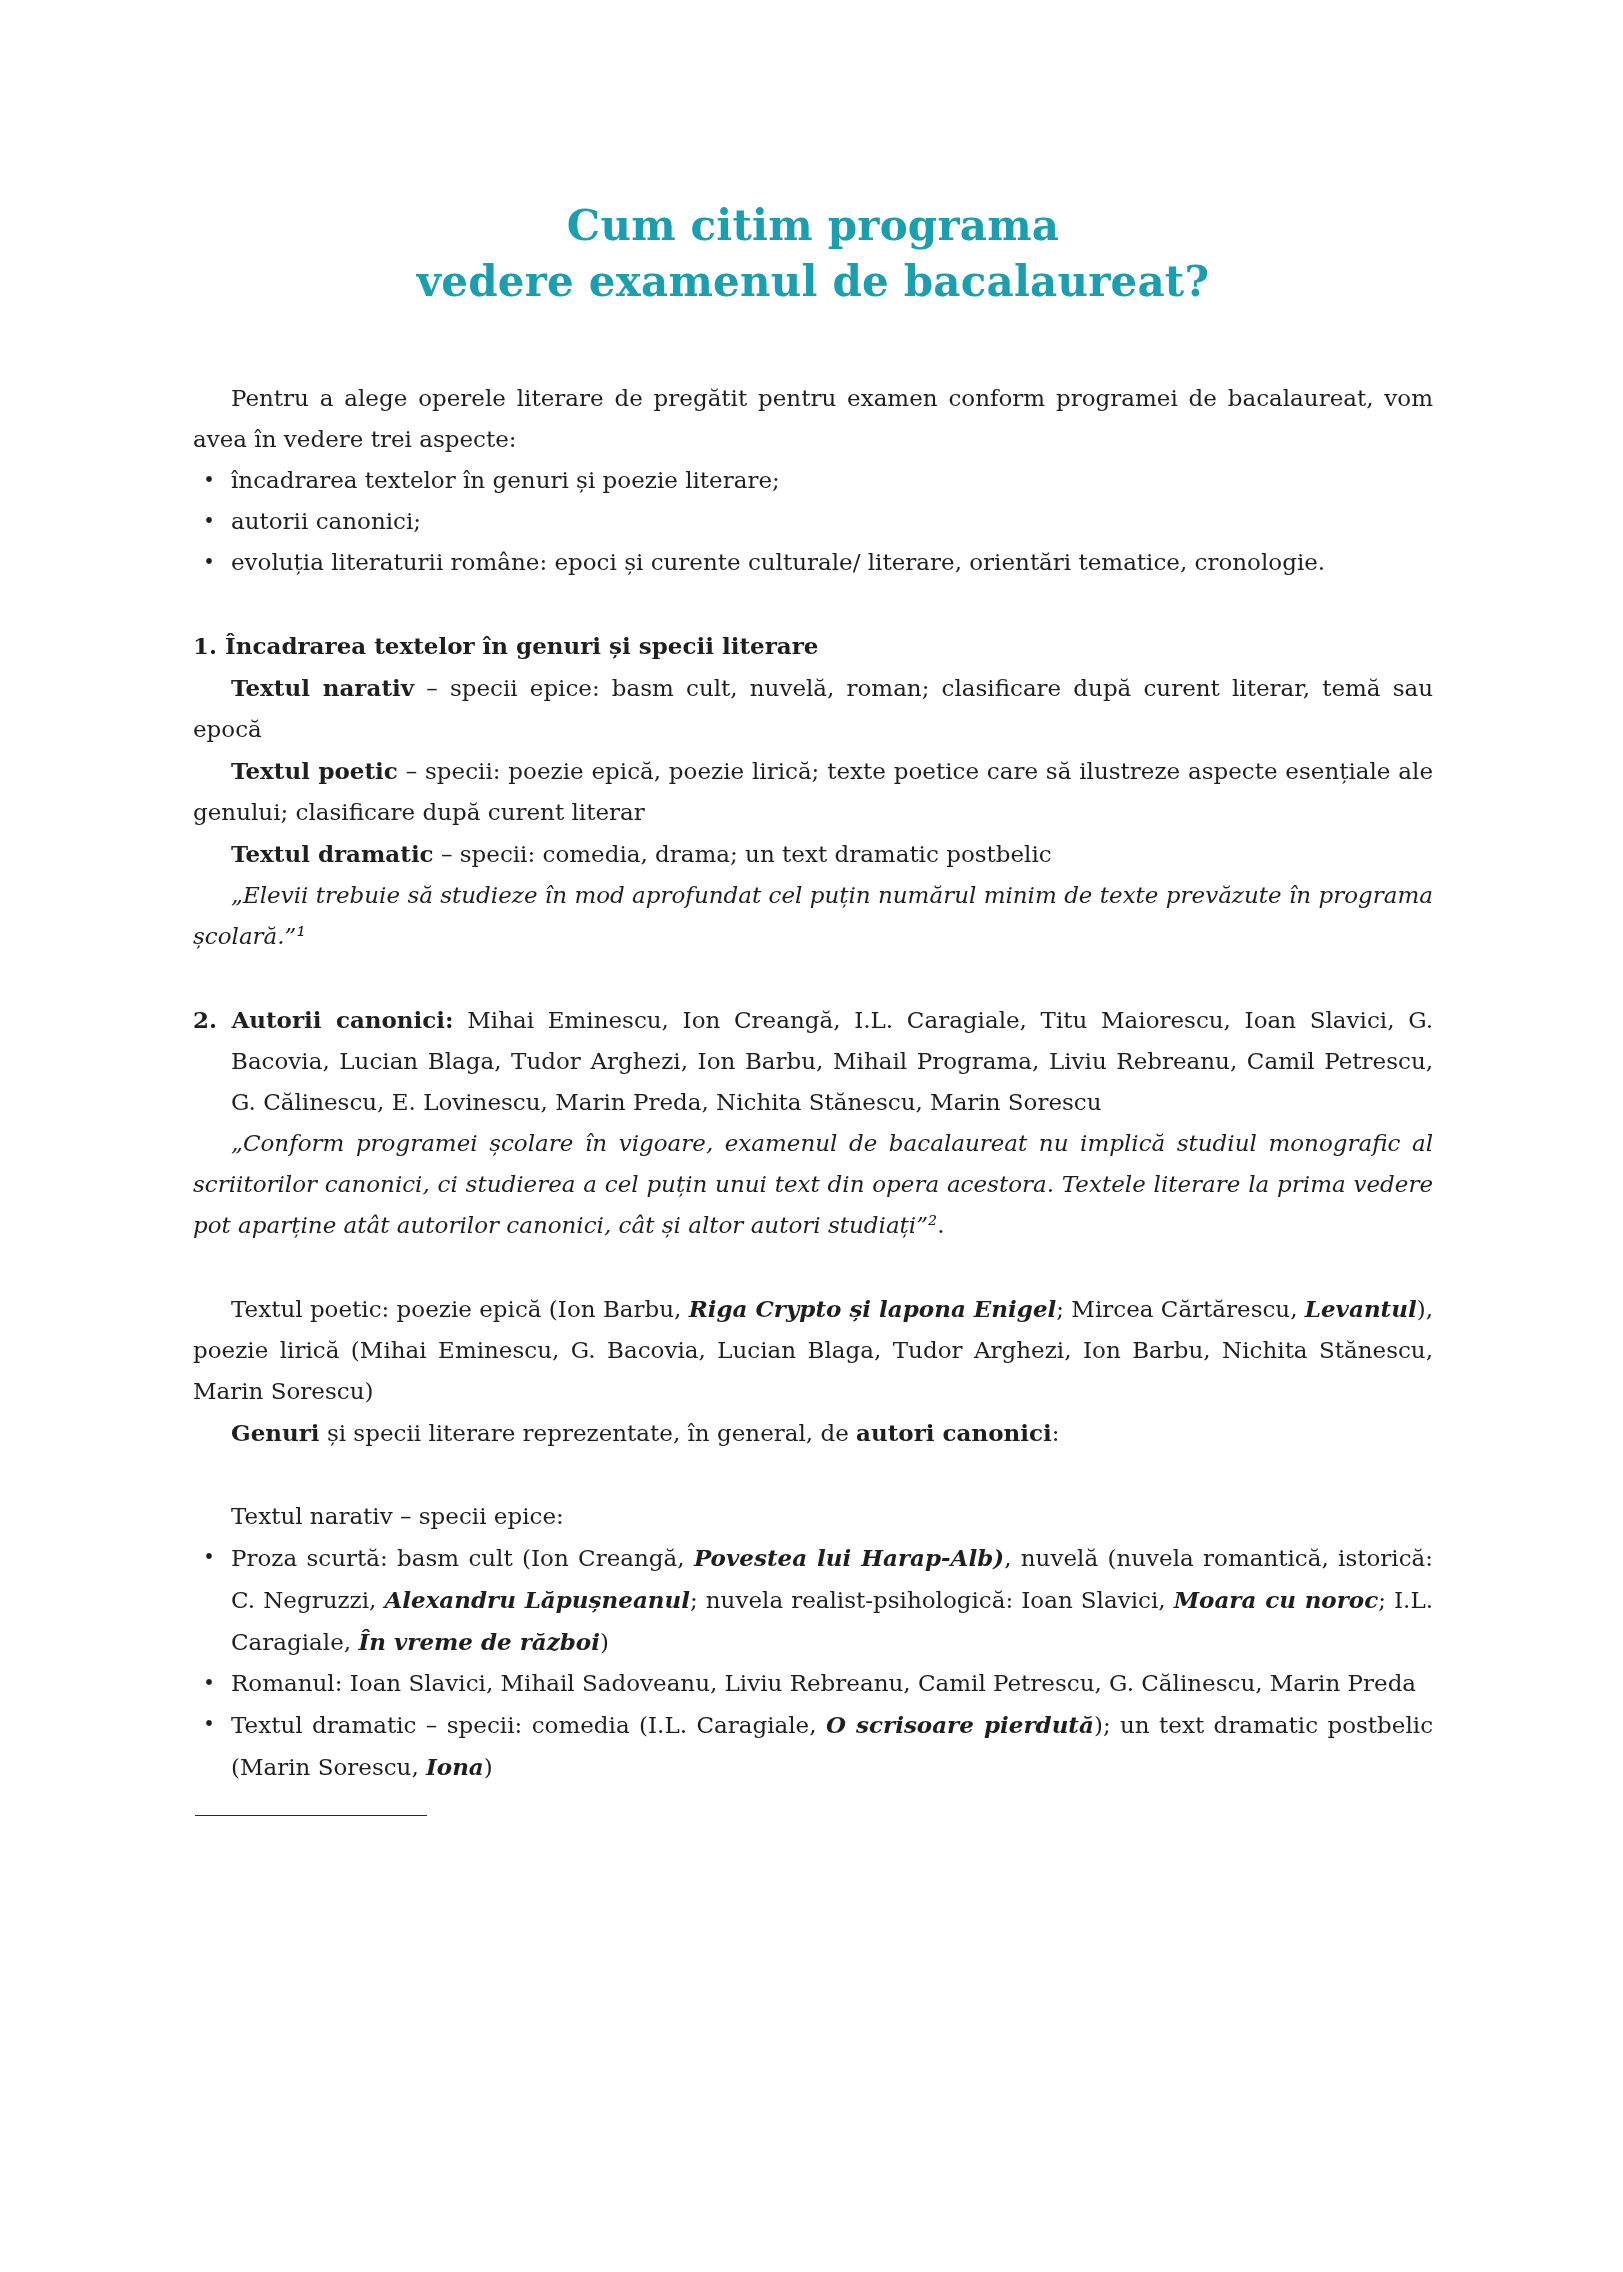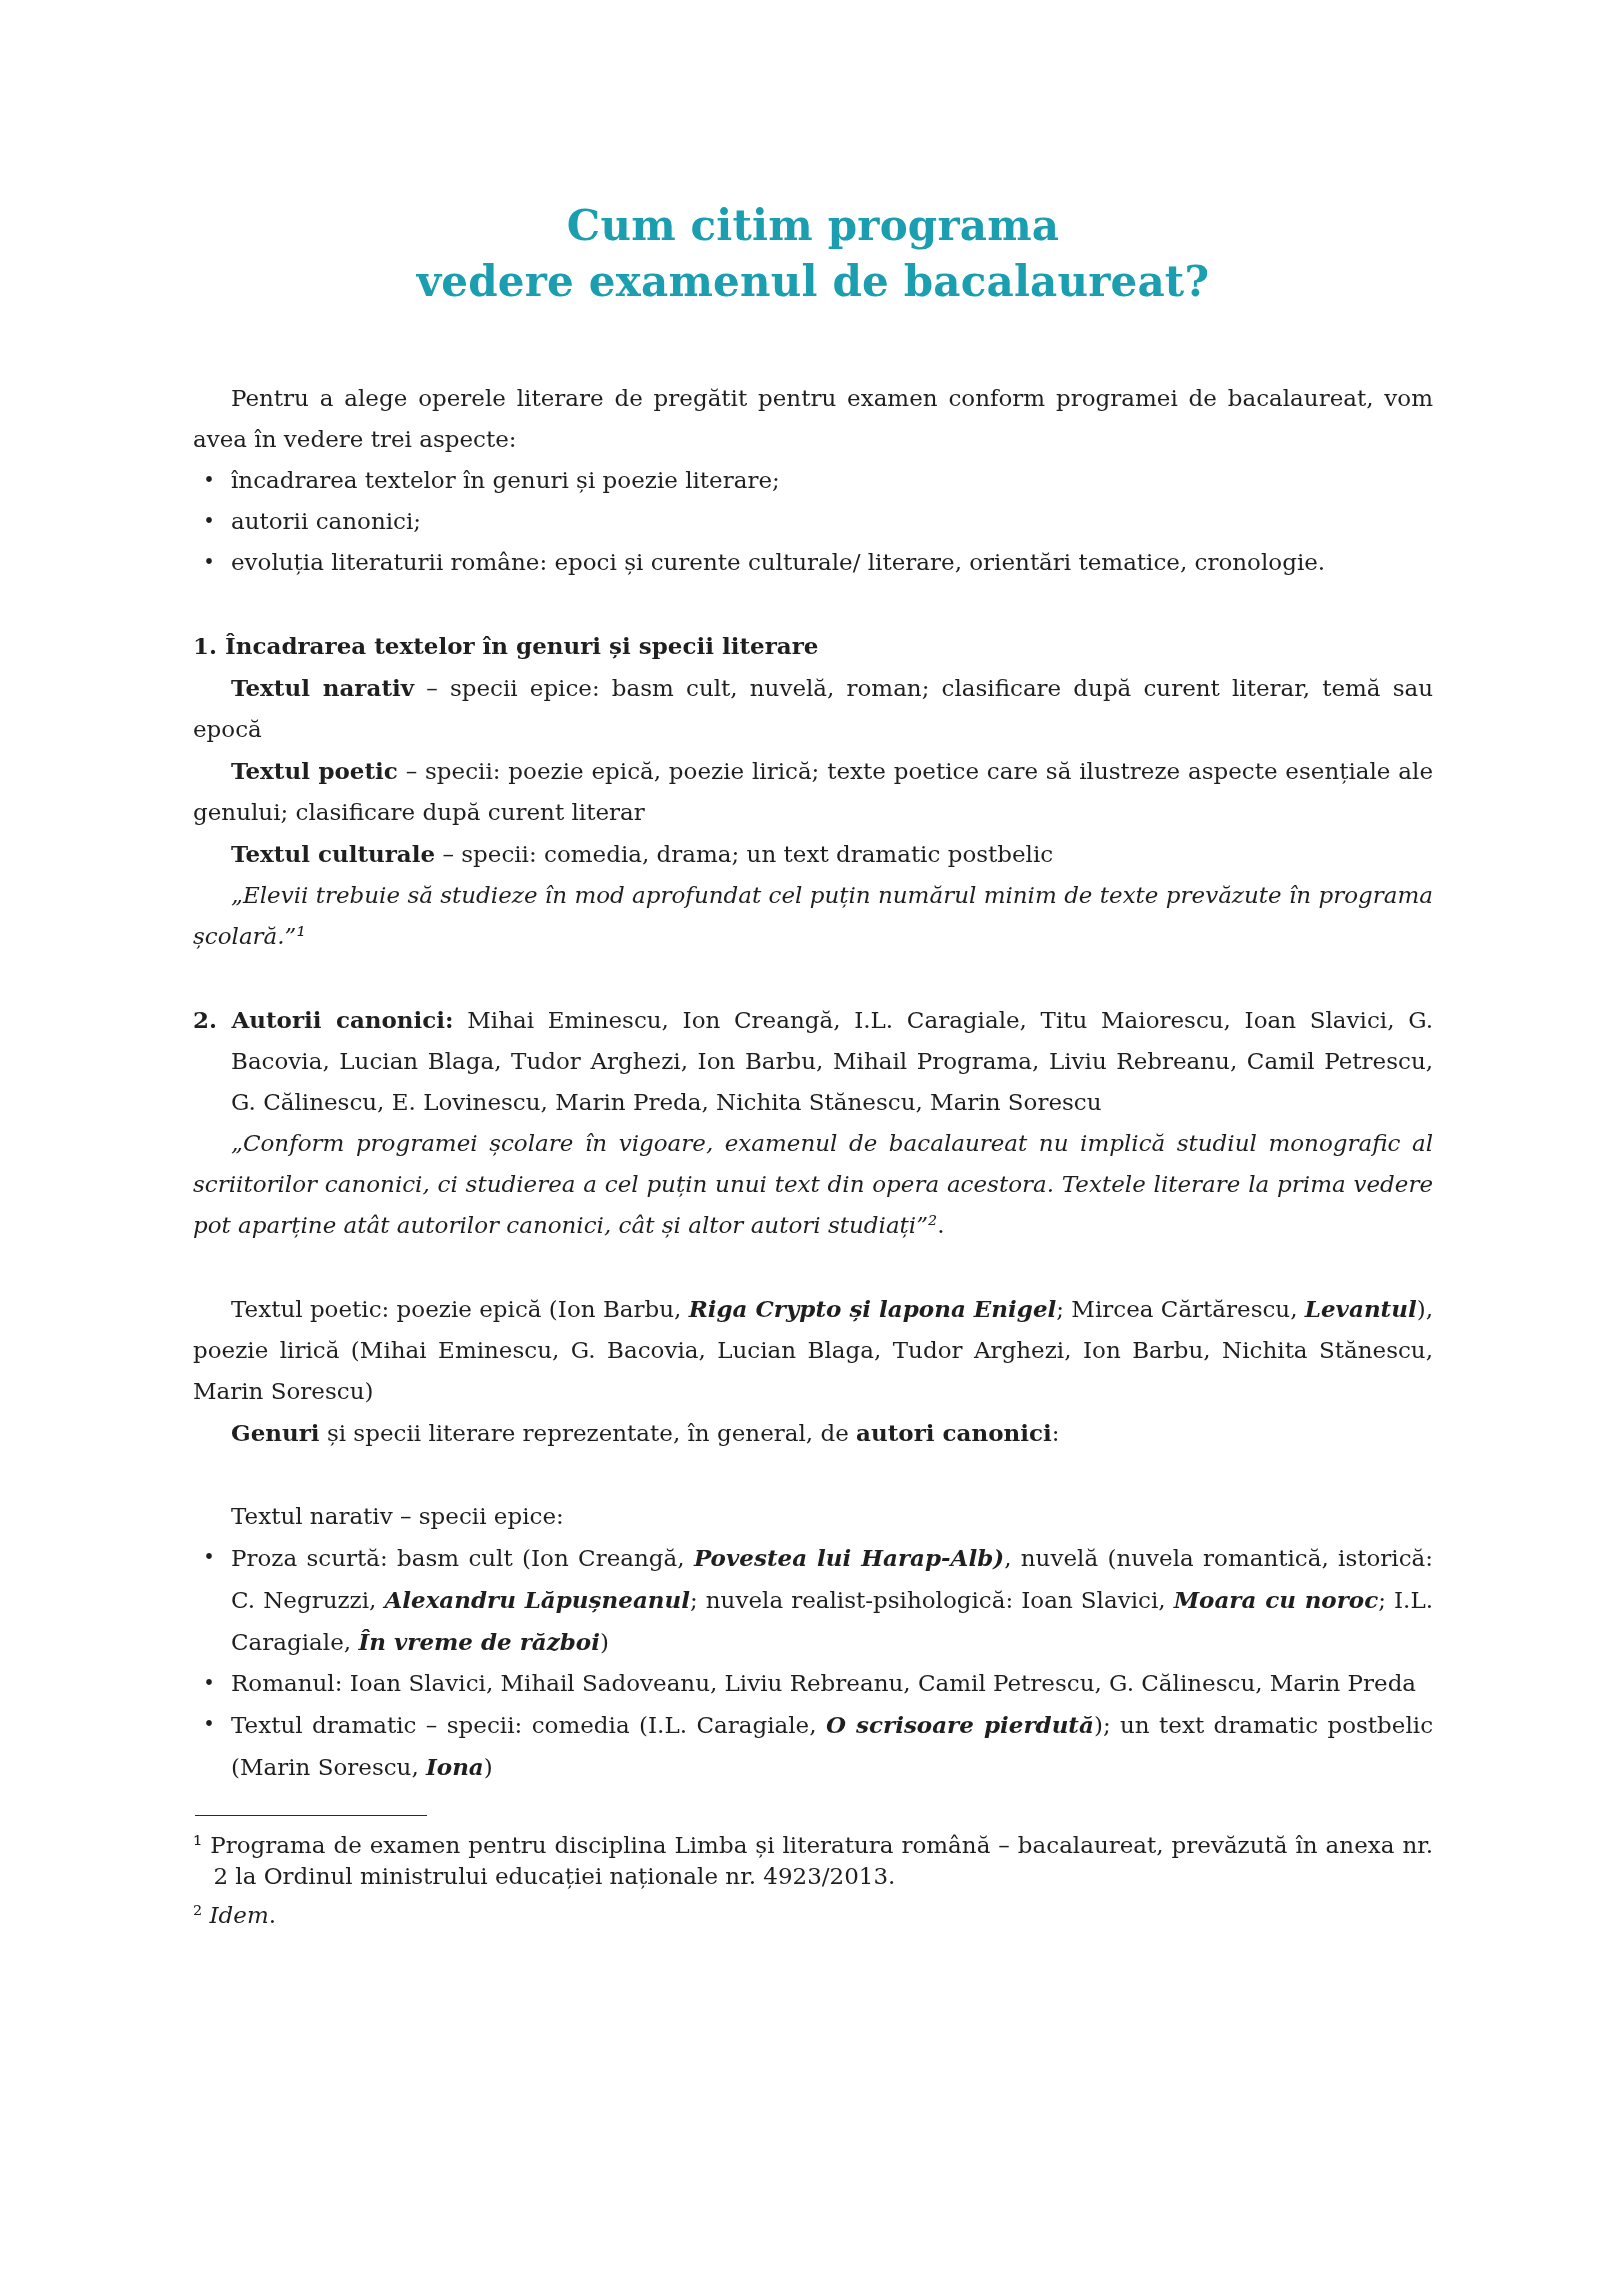--- a/index.html
+++ b/index.html
@@ -81,37 +81,33 @@
 
   <main class="doc-body">
       <div class="block indent"><span>Pentru a alege operele literare de pregătit pentru examen conform programei de bacalaureat, vom avea în vedere trei aspecte:</span></div>
       <div class="block bullet"><span class="dot">•</span><span>încadrarea textelor în genuri și poezie literare;</span></div>
       <div class="block bullet"><span class="dot">•</span><span>autorii canonici;</span></div>
       <div class="block bullet"><span class="dot">•</span><span>evoluția literaturii române: epoci și curente culturale/ literare, orientări tematice, cronologie.</span></div>
       <div class="spacer"></div>
       <div class="block"><span class="b">1. Încadrarea textelor în genuri și specii literare</span></div>
       <div class="block indent"><span class="b">Textul narativ</span><span> – specii epice: basm cult, nuvelă, roman; clasificare după curent literar, temă sau epocă</span></div>
       <div class="block indent"><span class="b">Textul poetic</span><span> – specii: poezie epică, poezie lirică; texte poetice care să ilustreze aspecte esențiale ale genului; clasificare după curent literar</span></div>
-      <div class="block indent"><span class="b">Textul culturale</span><span> – specii: comedia, drama; un text dramatic postbelic</span></div>
+      <div class="block indent"><span class="b">Textul dramatic</span><span> – specii: comedia, drama; un text dramatic postbelic</span></div>
       <div class="block indent"><span class="i">„Elevii trebuie să studieze în mod aprofundat cel puțin numărul minim de texte prevăzute în programa școlară.”¹</span></div>
       <div class="spacer"></div>
       <div class="block hang"><span class="b">2. Autorii canonici:</span><span> Mihai Eminescu, Ion Creangă, I.L. Caragiale, Titu Maiorescu, Ioan Slavici, G. Bacovia, Lucian Blaga, Tudor Arghezi, Ion Barbu, Mihail Programa, Liviu Rebreanu, Camil Petrescu, G. Călinescu, E. Lovinescu, Marin Preda, Nichita Stănescu, Marin Sorescu</span></div>
       <div class="block indent"><span class="i">„Conform programei școlare în vigoare, examenul de bacalaureat nu implică studiul monografic al scriitorilor canonici, ci studierea a cel puțin unui text din opera acestora. Textele literare la prima vedere pot aparține atât autorilor canonici, cât și altor autori studiați”²</span><span>.</span></div>
       <div class="spacer"></div>
       <div class="block indent"><span>Textul poetic: poezie epică (Ion Barbu, </span><span class="b i">Riga Crypto și lapona Enigel</span><span>; Mircea Cărtărescu, </span><span class="b i">Levantul</span><span>), poezie lirică (Mihai Eminescu, G. Bacovia, Lucian Blaga, Tudor Arghezi, Ion Barbu, Nichita Stănescu, Marin Sorescu)</span></div>
       <div class="block indent"><span class="b">Genuri</span><span> și specii literare reprezentate, în general, de </span><span class="b">autori canonici</span><span>:</span></div>
       <div class="spacer"></div>
       <div class="block indent"><span>Textul narativ – specii epice:</span></div>
       <div class="block bullet"><span class="dot">•</span><span>Proza scurtă: basm cult (Ion Creangă, </span><span class="b i">Povestea lui Harap-Alb)</span><span>, nuvelă (nuvela romantică, istorică: C. Negruzzi, </span><span class="b i">Alexandru Lăpușneanul</span><span>; nuvela realist-psihologică: Ioan Slavici, </span><span class="b i">Moara cu noroc</span><span>; I.L. Caragiale, </span><span class="b i">În vreme de război</span><span>)</span></div>
       <div class="block bullet"><span class="dot">•</span><span>Romanul: Ioan Slavici, Mihail Sadoveanu, Liviu Rebreanu, Camil Petrescu, G. Călinescu, Marin Preda</span></div>
       <div class="block bullet"><span class="dot">•</span><span>Textul dramatic – specii: comedia (I.L. Caragiale, </span><span class="b i">O scrisoare pierdută</span><span>); un text dramatic postbelic (Marin Sorescu, </span><span class="b i">Iona</span><span>)</span></div>
     </main>
 
   <footer class="footnotes">
     <div class="fn-rule"></div>
-    <div>
-        <div class="fn"><span>¹ Programa de examen pentru disciplina Limba și literatura română – bacalaureat, prevăzută în anexa nr. 2 la Ordinul ministrului educației naționale nr. 4923/2013.</span></div>
-        <div class="fn"><span>² </span><span class="i">Idem</span><span>.</span></div>
-      </div>
   </footer>
 
 </div>
 
 
 </body></html>

